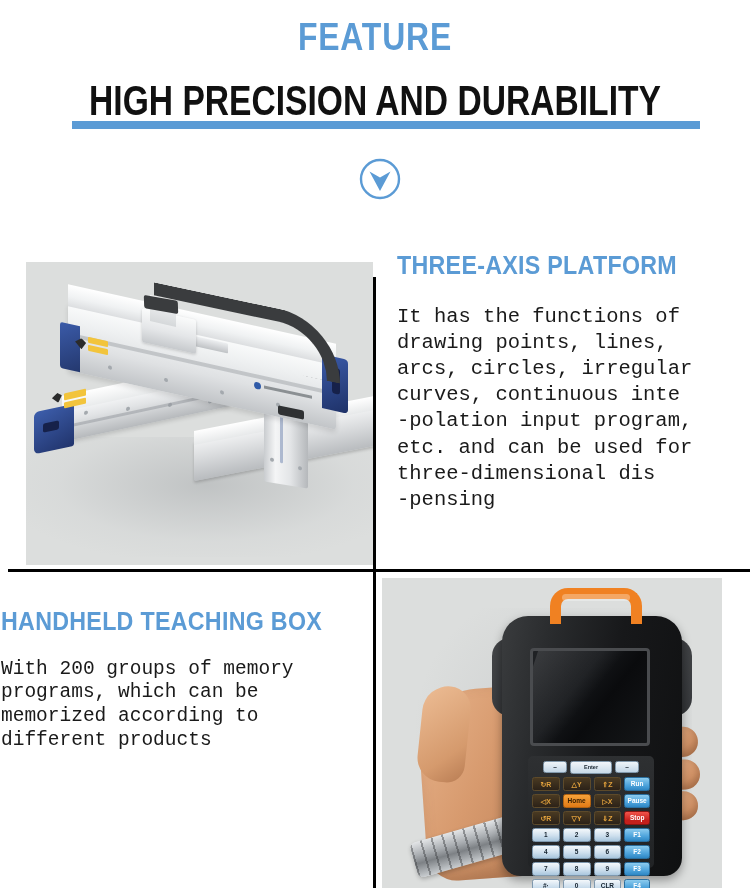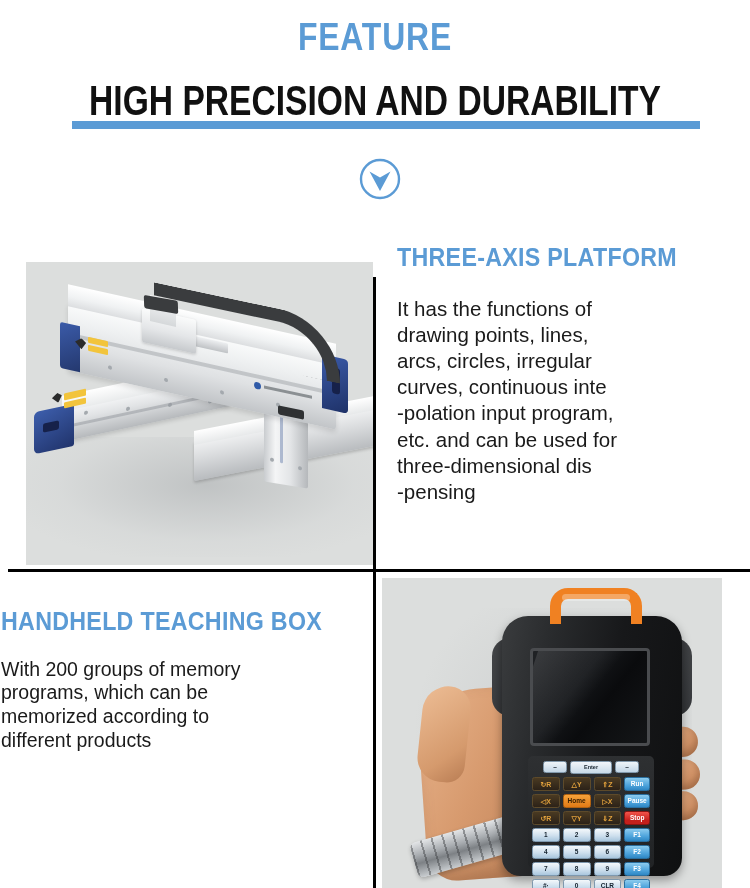--- a/index.html
+++ b/index.html
@@ -101,21 +101,21 @@
     left: 26px;
     top: 262px;
     width: 347px;
     height: 303px;
     background: #DCDEDD;
     overflow: hidden;
   }
   #cell-platform-text {
     position: absolute;
     left: 397px;
-    top: 244px;
+    top: 252px;
     width: 340px;
   }
   #cell-teachbox-text {
     position: absolute;
     left: 1px;
     top: 608px;
     width: 360px;
   }
   #cell-pendant-image {
     position: absolute;
@@ -132,21 +132,21 @@
     font-weight: bold;
     font-size: 25px;
     color: #5B9BD5;
     letter-spacing: 0.3px;
     transform: scaleX(0.93);
     transform-origin: 0 50%;
     white-space: nowrap;
     line-height: 1.1;
   }
   .section-body {
-    font-family: Liberation Sans, sans-serif;
+    font-family: Liberation Mono, monospace;
     font-size: 20.5px;
     color: #1a1a1a;
     line-height: 1.28;
     margin-top: 24px;
     white-space: pre-line;
   }
   #teachbox-body { font-size: 19.5px; line-height: 1.22; margin-top: 22px; }
 
   
   .g-layer { position: absolute; }

